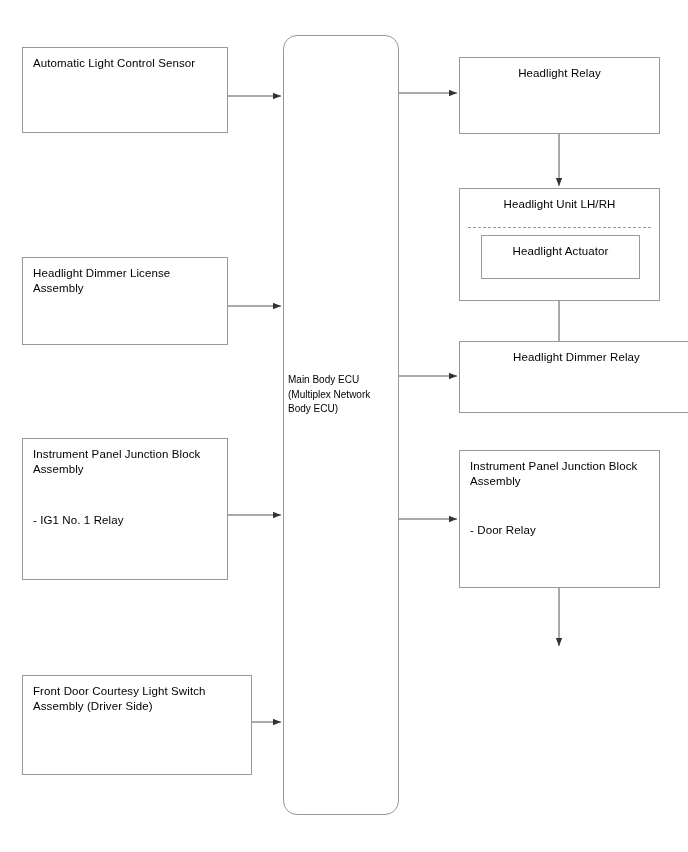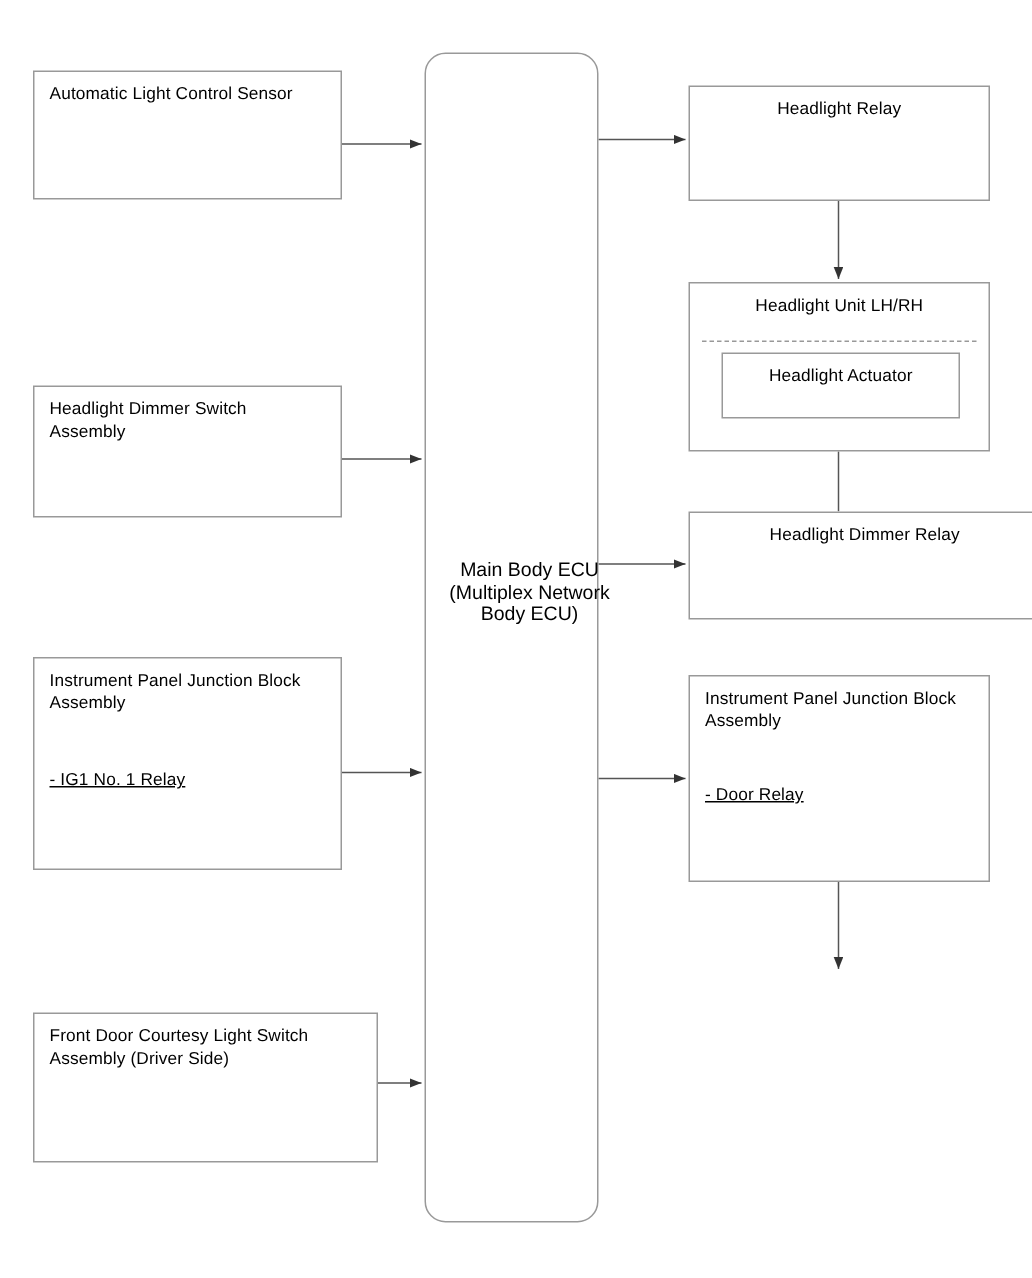--- a/index.html
+++ b/index.html
@@ -35,36 +35,35 @@
     text-align: left;
   }
   .lbl-top-center {
     left: 0;
     right: 0;
     top: 8px;
     text-align: center;
   }
   .lbl-free {
     text-align: center;
-    text-decoration: underline;
   }
   .ecu-box {
     position: absolute;
     box-sizing: border-box;
     border: 1px solid #999999;
     border-radius: 14px;
     background: #ffffff;
   }
   .ecu-label {
     position: absolute;
     color: #000000;
-    font-size: 13px;
+    font-size: 10px;
     line-height: 14.5px;
     white-space: pre-line;
-    text-align: center;
+    text-align: left;
   }
   .dashed-divider {
     position: absolute;
     border-top: 1px dashed #999999;
     height: 0;
   }
   svg.wires {
     position: absolute;
     left: 0;
     top: 0;
@@ -124,21 +123,21 @@
     <g>
       <line x1="559" y1="588" x2="559" y2="646" stroke="#555555" stroke-width="1" marker-end="url(#arrow)"></line>
     </g>
   </svg>
 
   <div class="box" style="left:22px; top:47px; width:206px; height:86px;padding-left:24px;">
     <div class="box-label lbl-tl">Automatic Light Control Sensor</div>
   </div>
 
   <div class="box" style="left:22px; top:257px; width:206px; height:88px;">
-    <div class="box-label lbl-tl">Headlight Dimmer Switch
+    <div class="box-label lbl-tl">Headlight Dimmer License
 Assembly</div>
   </div>
 
   <div class="box" style="left:22px; top:438px; width:206px; height:142px;">
     <div class="box-label lbl-tl">Instrument Panel Junction Block
 Assembly</div>
     <div class="box-label lbl-free" style="left:10px; top:74px;">- IG1 No. 1 Relay</div>
   </div>
 
   <div class="box" style="left:22px; top:675px; width:230px; height:100px;">

